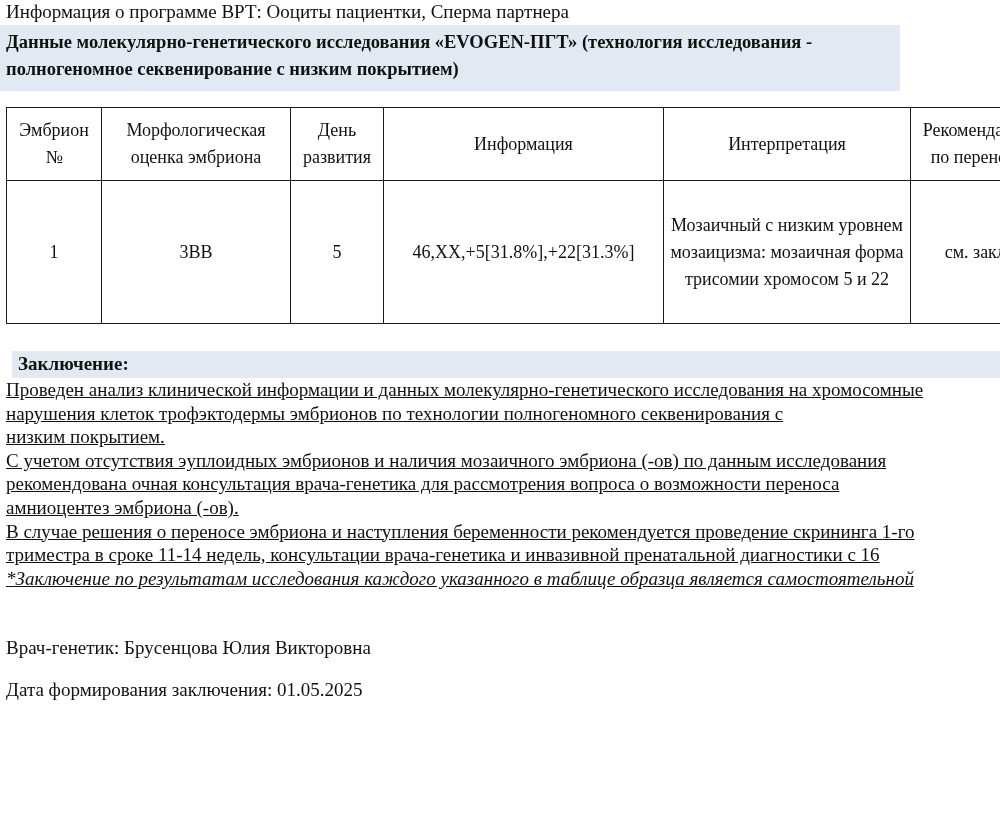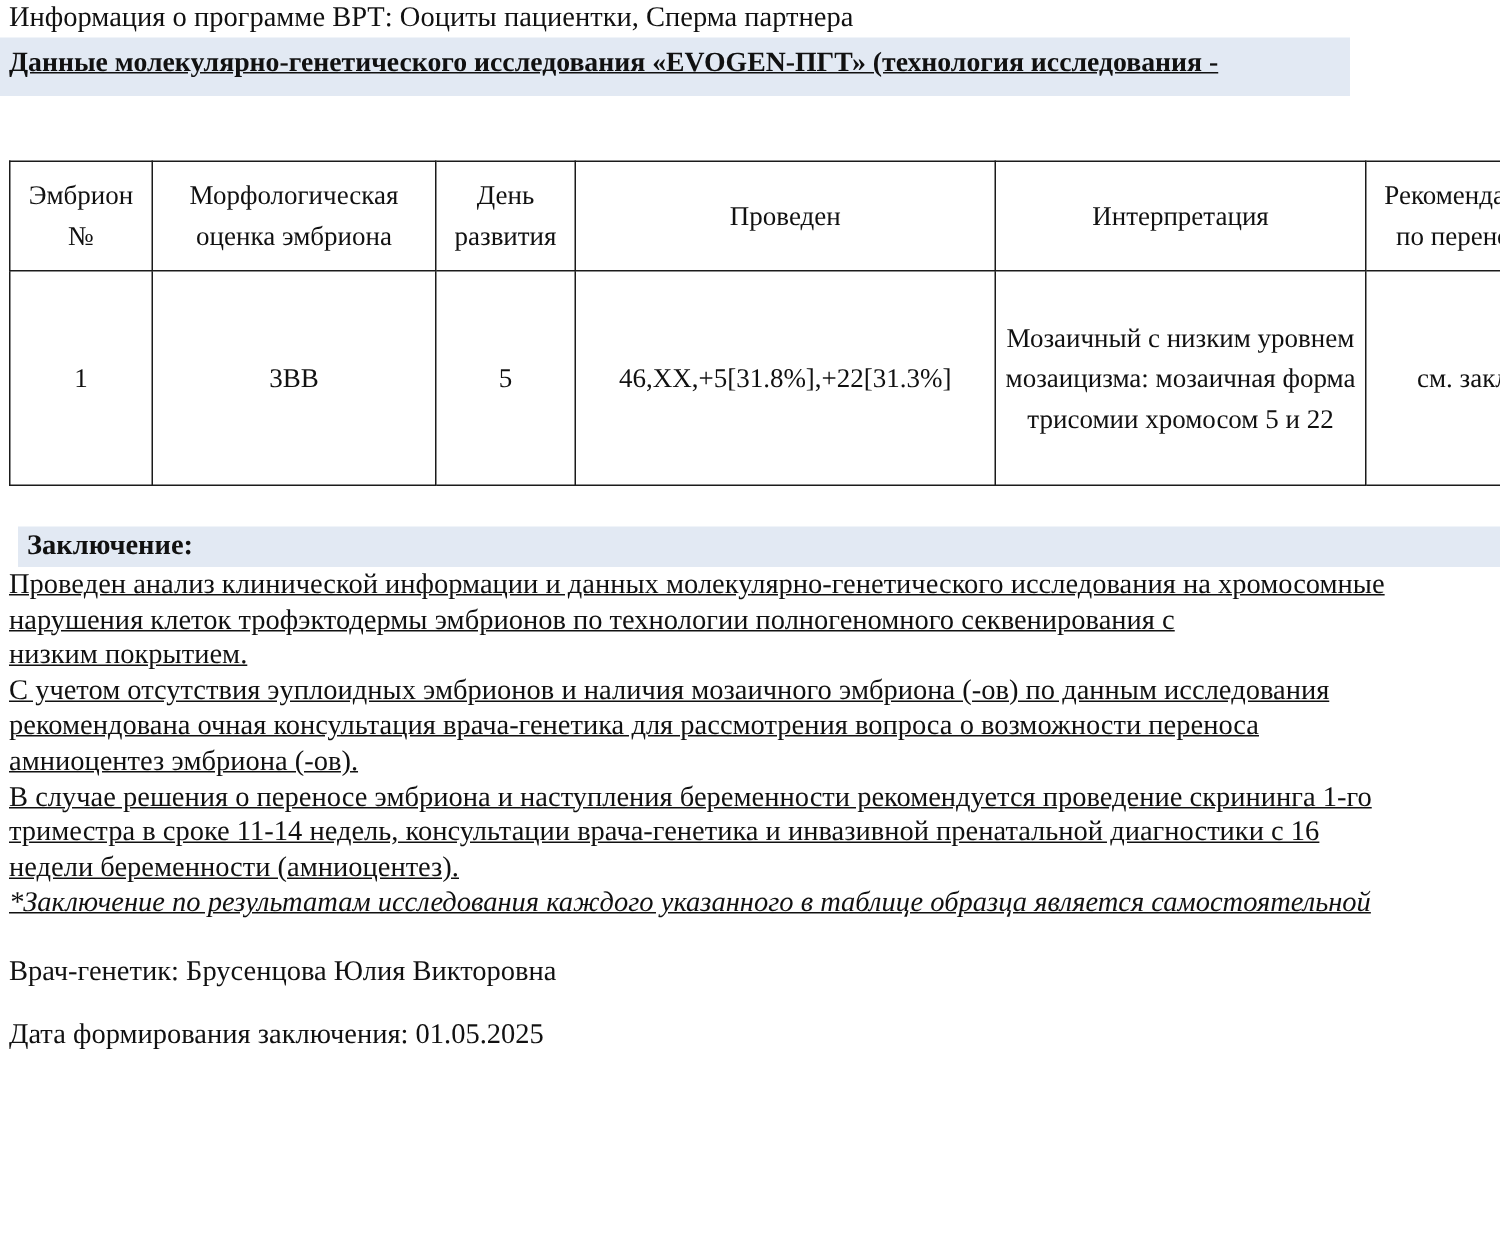--- a/index.html
+++ b/index.html
@@ -28,21 +28,21 @@
     line-height: 22px;
     white-space: nowrap;
   }
   .banner {
     background: #e2e9f3;
     padding: 4px 6px 8px 6px;
     font-weight: bold;
     font-size: 18.5px;
     line-height: 27px;
   }
-  .banner .ln { display: block; text-decoration: underline; }
+  .banner .ln { display: block; }
 
   
   .tbl-wrap {
     position: absolute;
     left: 6px;
     top: 107px;
     width: 984px;
   }
   table.report {
     border-collapse: collapse;
@@ -126,40 +126,41 @@
     line-height: 24px;
   }
 </style>
 </head>
 <body>
 
 <div class="doc-top">
   <div class="info-line">Информация о программе ВРТ: Ооциты пациентки, Сперма партнера</div>
   <div class="banner">
     <span class="ln">Данные молекулярно-генетического исследования «EVOGEN-ПГТ» (технология исследования -</span>
+    <span class="ln">полногеномное секвенирование с низким покрытием)</span>
   </div>
 </div>
 
 <div class="tbl-wrap">
   <table class="report">
     <thead>
       <tr>
         <td class="c1 hdr-2l">
           <span>Эмбрион</span>
           <span>№</span>
         </td>
         <td class="c2 hdr-2l">
           <span>Морфологическая</span>
           <span>оценка эмбриона</span>
         </td>
         <td class="c3 hdr-2l">
           <span>День</span>
           <span>развития</span>
         </td>
-        <td class="c4">Проведен</td>
+        <td class="c4">Информация</td>
         <td class="c5">Интерпретация</td>
         <td class="c6 hdr-2l">
           <span>Рекомендации</span>
           <span>по переносу</span>
         </td>
       </tr>
     </thead>
     <tbody>
       <tr>
         <td class="c1">1</td>
@@ -177,21 +178,20 @@
 
 <div class="concl-body">
   <p>Проведен анализ клинической информации и данных молекулярно-генетического исследования на хромосомные</p>
   <p>нарушения клеток трофэктодермы эмбрионов по технологии полногеномного секвенирования с</p>
   <p>низким покрытием.</p>
   <p>С учетом отсутствия эуплоидных эмбрионов и наличия мозаичного эмбриона (-ов) по данным исследования</p>
   <p>рекомендована очная консультация врача-генетика для рассмотрения вопроса о возможности переноса</p>
   <p>амниоцентез эмбриона (-ов).</p>
   <p>В случае решения о переносе эмбриона и наступления беременности рекомендуется проведение скрининга 1-го</p>
   <p>триместра в сроке 11-14 недель, консультации врача-генетика и инвазивной пренатальной диагностики с 16</p>
-  <p>недели беременности (амниоцентез).</p>
   <p class="concl-note">*Заключение по результатам исследования каждого указанного в таблице образца является самостоятельной</p>
 </div>
 
 <div class="doctor-row">Врач-генетик: Брусенцова Юлия Викторовна</div>
 <div class="date-row">Дата формирования заключения: 01.05.2025</div>
 
 <div class="sig-area">
 
   
   

